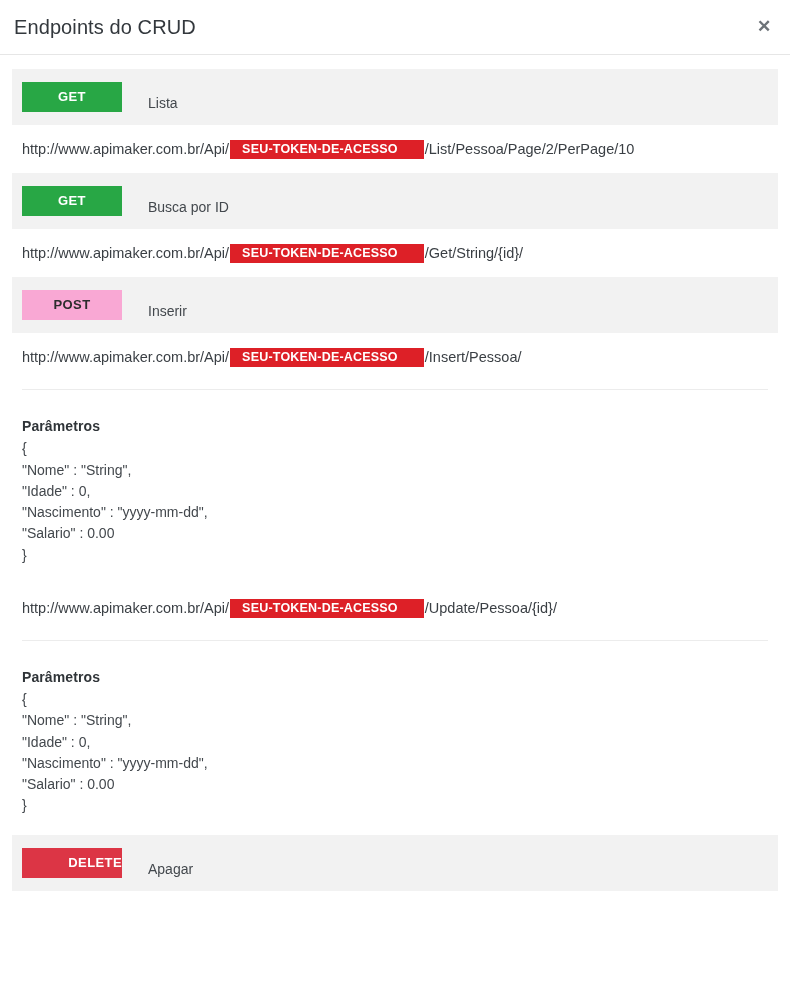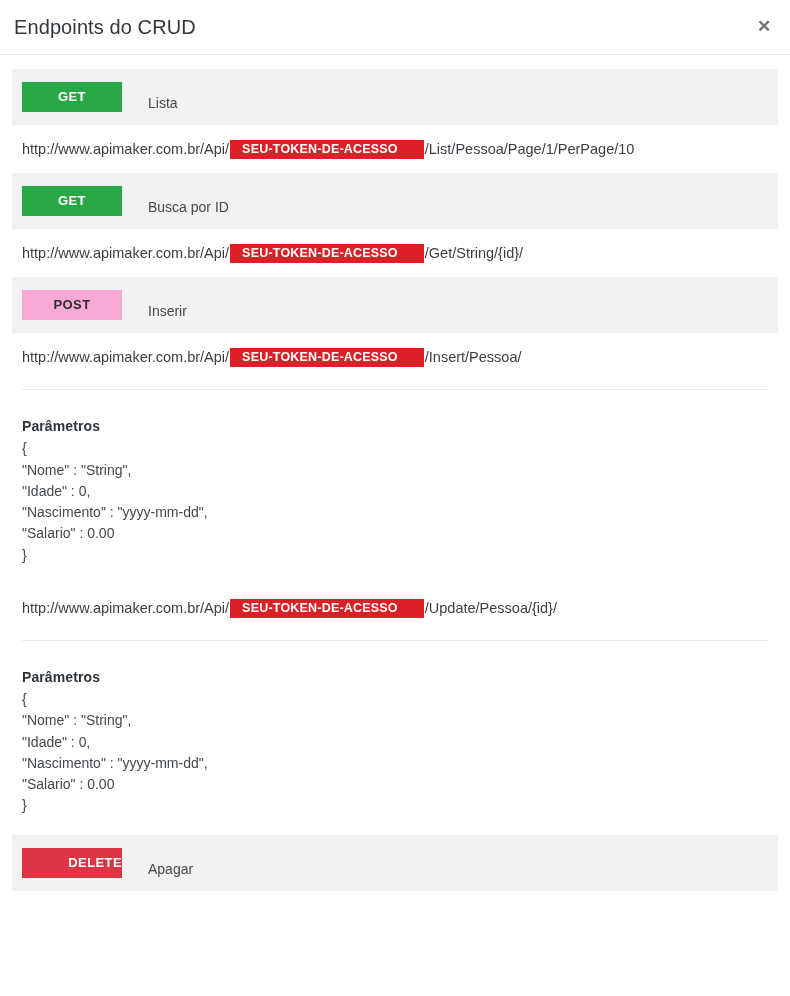--- a/index.html
+++ b/index.html
@@ -180,21 +180,21 @@
     <button class="close-btn">✕</button>
   </div>
 
   <div class="modal-body">
 
   <div class="endpoint-block">
         <div class="method-row">
           <div class="method-badge get">GET</div>
           <div class="method-desc">Lista</div>
         </div>
-        <div class="url-row"><span>http://www.apimaker.com.br/Api/</span><span class="token">SEU-TOKEN-DE-ACESSO</span><span>/List/Pessoa/Page/1/PerPage/10</span></div>
+        <div class="url-row"><span>http://www.apimaker.com.br/Api/</span><span class="token">SEU-TOKEN-DE-ACESSO</span><span>/List/Pessoa/Page/2/PerPage/10</span></div>
       </div>
       <div class="endpoint-block">
         <div class="method-row">
           <div class="method-badge get">GET</div>
           <div class="method-desc">Busca por ID</div>
         </div>
         <div class="url-row"><span>http://www.apimaker.com.br/Api/</span><span class="token">SEU-TOKEN-DE-ACESSO</span><span>/Get/String/{id}/</span></div>
       </div>
       <div class="endpoint-block">
         <div class="method-row">

